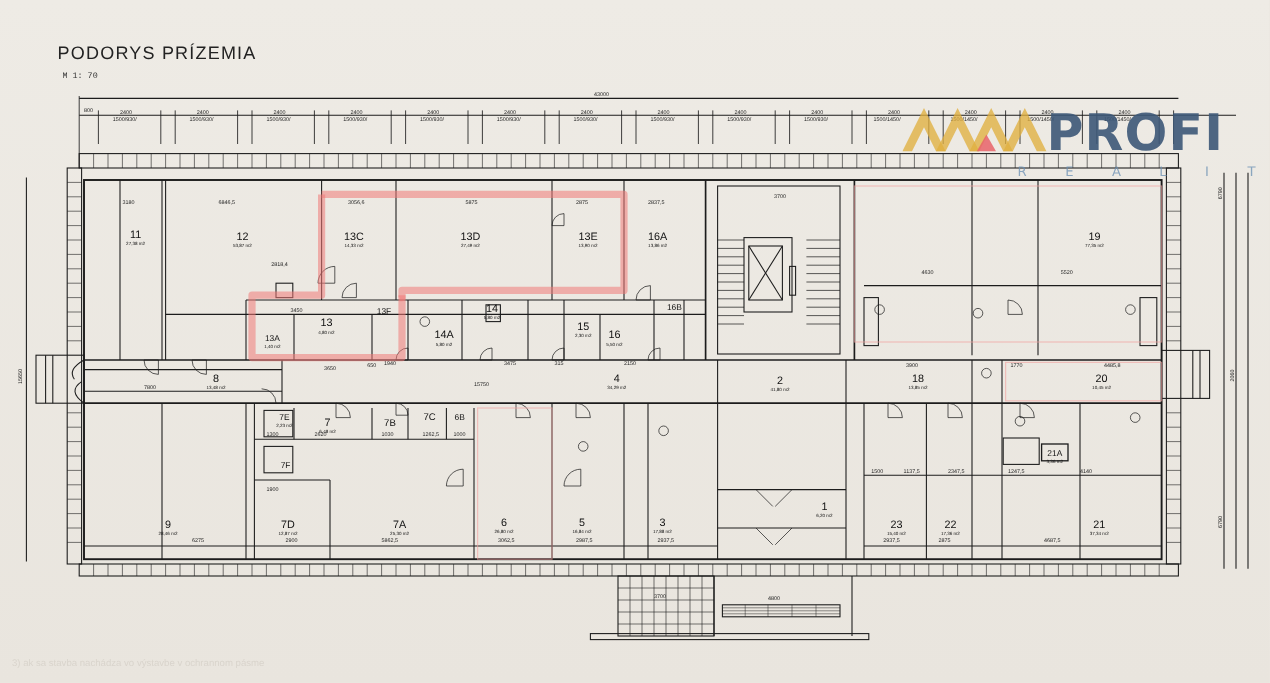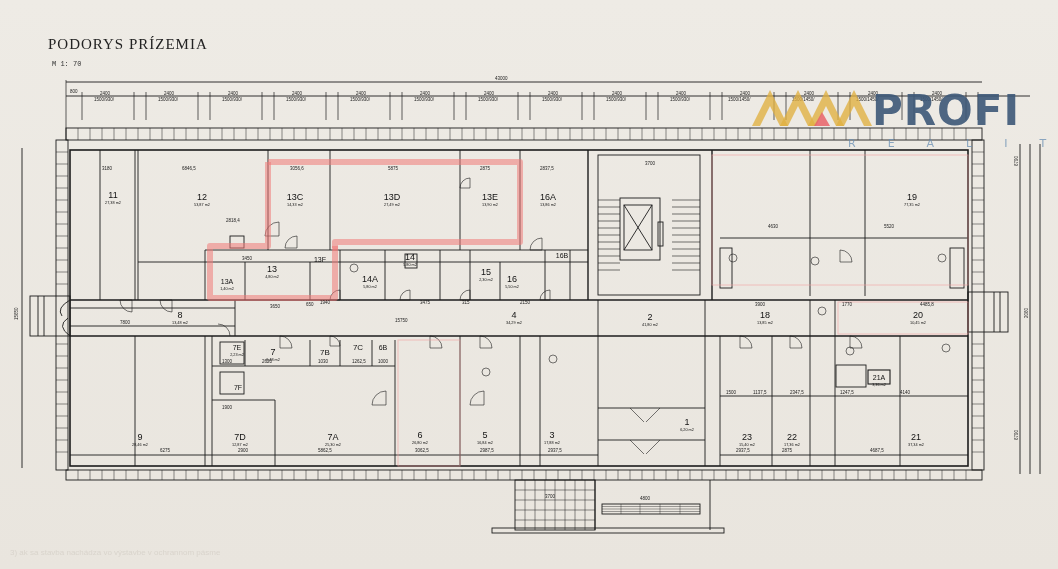--- a/index.html
+++ b/index.html
@@ -2,21 +2,21 @@
 <html><head>
 <meta charset="utf-8">
 <style>
   html, body { margin:0; padding:0; }
   body {
     width:1058px; height:569px; overflow:hidden; position:relative;
     background:#ebe7e0;
     font-family:"Liberation Sans", sans-serif;
   }
   .paper { position:absolute; left:0; top:0; width:1058px; height:569px; background:linear-gradient(180deg,#eeebe5 0%,#e9e5de 100%); }
-  .title { position:absolute; left:48px; top:36px; font-family:Liberation Serif, serif; font-size:15px; letter-spacing:1px; color:#222; }
+  .title { position:absolute; left:48px; top:36px; font-family:Liberation Sans, sans-serif; font-size:15px; letter-spacing:1px; color:#222; }
   .scale { position:absolute; left:52px; top:60px; font-family:"Liberation Mono", monospace; font-size:7px; color:#333; }
   svg.plan { position:absolute; left:0; top:0; }
   .dim { font-family:"Liberation Sans", sans-serif; font-size:4.5px; fill:#222; }
   .rno { font-family:"Liberation Sans", sans-serif; font-size:9px; fill:#111; }
   .rarea { font-family:"Liberation Sans", sans-serif; font-size:3.8px; fill:#111; }
   .logo { position:absolute; left:752px; top:84px; width:280px; height:78px; }
   .logo-profi { position:absolute; left:872px; top:86px; font-family:"DejaVu Sans", sans-serif; font-weight:bold; font-size:42px; color:#3d5878; opacity:0.9; letter-spacing:1px; }
   .logo-reality { position:absolute; left:848px; top:137px; font-family:"DejaVu Sans", sans-serif; font-size:11px; color:#6a8fb3; opacity:0.75; letter-spacing:32px; }
   .footer { position:absolute; left:10px; top:548px; font-size:8px; color:#d9d4cc; }
 </style>

